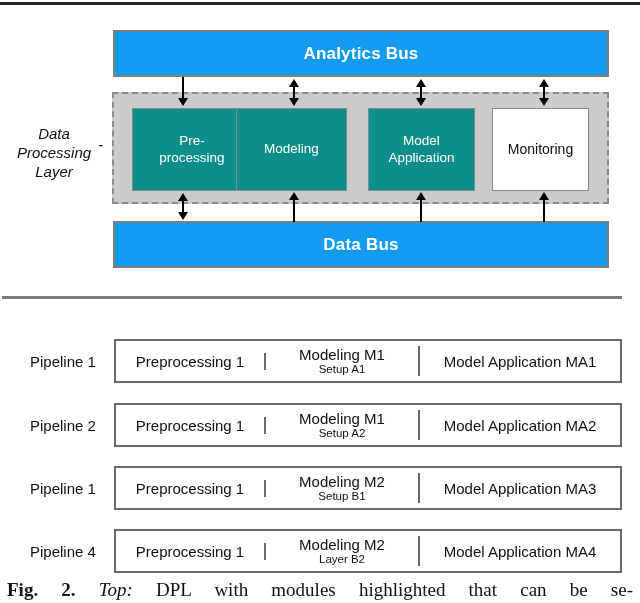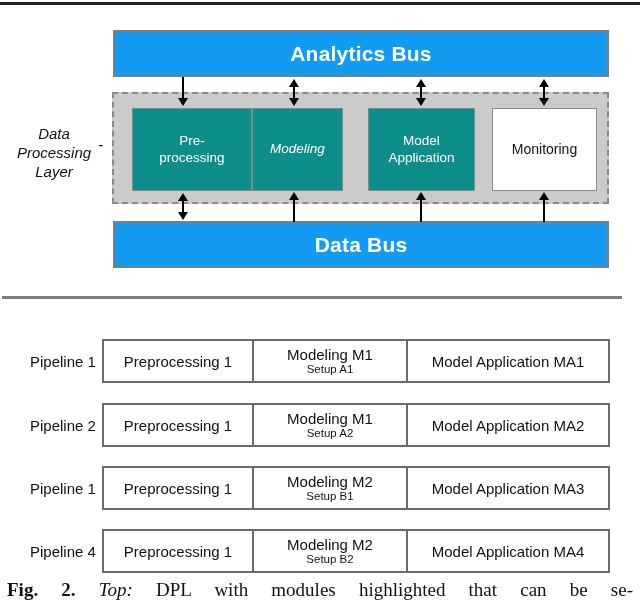--- a/index.html
+++ b/index.html
@@ -15,21 +15,21 @@
     background:#ffffff;font-family:"Liberation Sans",sans-serif;
   }
   .abs{position:absolute;}
   .top-rule{left:0;top:2px;width:640px;height:3px;background:#242424;}
 
   
   .bus{
     left:113px;width:496px;height:47px;box-sizing:border-box;
     background:var(--bus-blue);border:2px solid var(--border-gray);
     display:flex;align-items:center;justify-content:center;
-    color:#ffffff;font-weight:bold;font-size:21px;letter-spacing:.2px;
+    color:#ffffff;font-weight:bold;font-size:17px;letter-spacing:.2px;
   }
   .bus.analytics{top:30px;}
   .bus.databus{top:221px;}
 
   
   .dpl-box{
     left:112px;top:92px;width:497px;height:112px;box-sizing:border-box;
     background:var(--layer-gray);border:2px dashed #8a8a8a;
   }
   .dpl-label{
@@ -65,22 +65,22 @@
   
   .separator{left:2px;top:296px;width:620px;height:3px;background:#7d7d7d;}
 
   
   .prow{left:0;width:640px;height:44px;}
   .plabel{
     position:absolute;left:30px;width:78px;height:44px;
     display:flex;align-items:center;font-size:15px;color:#111111;
   }
   .pbox{
-    position:absolute;left:102px;width:508px;height:44px;box-sizing:border-box;
-    border:2px solid var(--pipe-border);display:flex;background:#ffffff;
+    position:absolute;left:114px;width:508px;height:44px;box-sizing:border-box;
+    border:2px solid var(--pipe-border);display:flex;background:#ffffff;align-items:center;
   }
   .pcell{
     box-sizing:border-box;border-right:2px solid var(--pipe-border);
     display:flex;flex-direction:column;align-items:center;justify-content:center;
     color:#111111;
   }
   .pcell.c1{width:150px;}
   .pcell.c2{width:154px;}
   .pcell.c3{flex:1;border-right:none;}
   .pmain{font-size:15px;line-height:17px;}
@@ -112,28 +112,28 @@
     <span>Data</span>
     <span>Processing</span>
     <span>Layer</span>
   </div>
   <div class="abs dpl-dash">-</div>
 
   <div class="abs module teal" style="left:132px;width:120px;">
     <span class="mlabel">Pre-
 processing</span>
   </div>
-  <div class="abs module teal" style="left:252px;width:91px;font-style:italic;">
+  <div class="abs module teal" style="left:236px;width:111px;">
     <span class="mlabel">Modeling</span>
   </div>
   <div class="abs module teal" style="left:368px;width:107px;">
     <span class="mlabel">Model
 Application</span>
   </div>
-  <div class="abs module plain" style="left:492px;width:105px;">
+  <div class="abs module plain" style="left:492px;width:97px;">
     <span class="mlabel">Monitoring</span>
   </div>
 
   <div class="arr down" style="left:182px;top:77px;height:21px;"></div>
   <div class="arr up down" style="left:293px;top:87px;height:11px;"></div>
   <div class="arr up down" style="left:420px;top:87px;height:11px;"></div>
   <div class="arr up down" style="left:543px;top:87px;height:11px;"></div>
 
   <div class="arr up down" style="left:182px;top:201px;height:11px;"></div>
   <div class="arr up" style="left:293px;top:200px;height:22px;"></div>
@@ -198,21 +198,21 @@
   </div>
 
   <div class="abs prow" style="top:529px;">
     <div class="plabel">Pipeline 4</div>
     <div class="pbox">
       <div class="pcell c1">
         <div class="pmain">Preprocessing 1</div>
       </div>
       <div class="pcell c2">
         <div class="pmain">Modeling M2</div>
-        <div class="psub">Setup B2</div>
+        <div class="psub">Layer B2</div>
       </div>
       <div class="pcell c3">
         <div class="pmain">Model Application MA4</div>
       </div>
     </div>
   </div>
 
 </div>
 
 <div class="abs caption">

